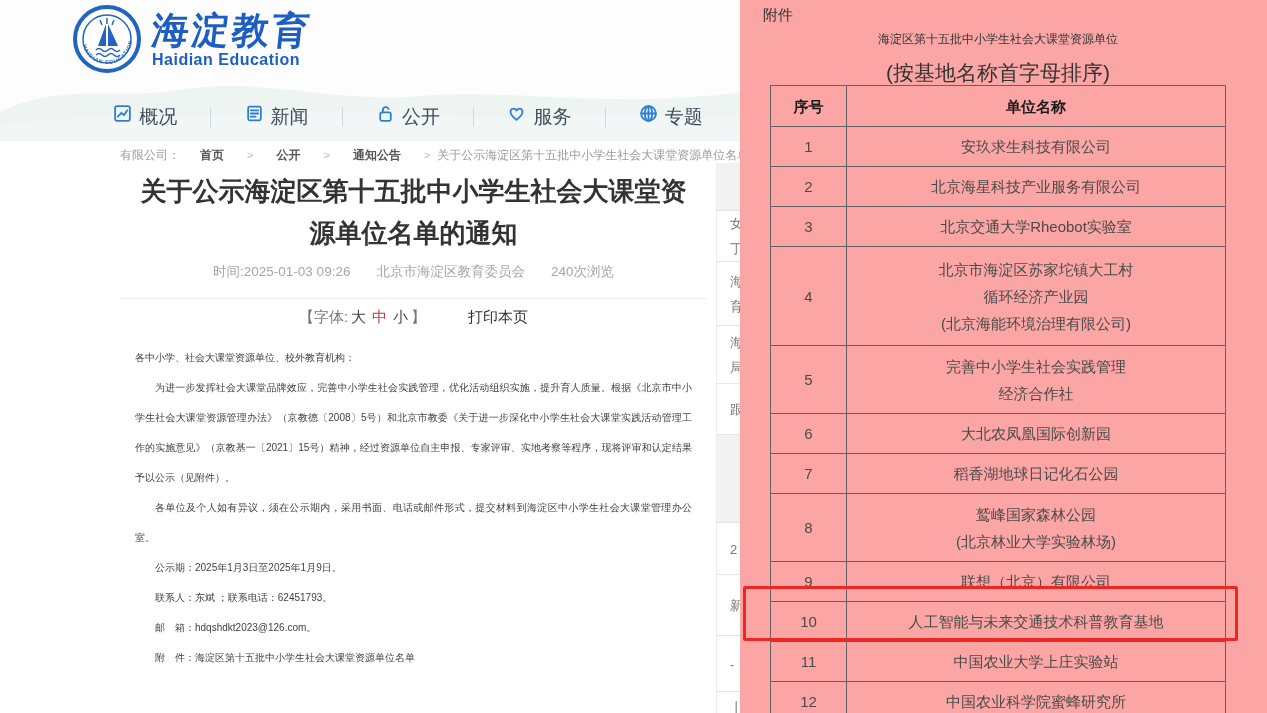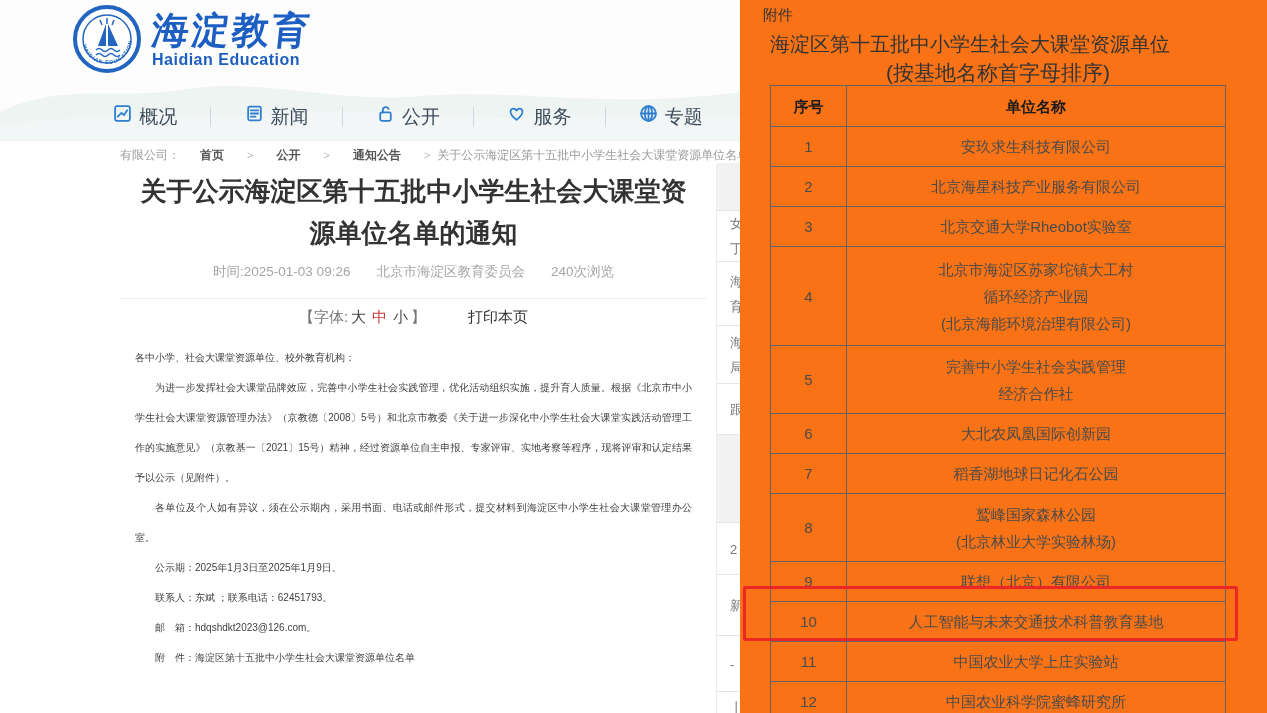--- a/index.html
+++ b/index.html
@@ -43,23 +43,23 @@
   .art-body p.ind{text-indent:2em;}
 
   
   .strip{position:absolute;left:716px;top:163px;width:25px;height:550px;overflow:hidden;border-left:1px solid #ececec;}
   .strip-cell{position:relative;border-bottom:1px solid #e6e6e6;background:#fff;overflow:hidden;}
   .strip-cell.gray{background:#f2f2f2;}
   .strip-cell .frag{position:absolute;left:13px;top:50%;transform:translateY(-50%);
         font-size:13px;color:#777;line-height:25px;white-space:pre;}
 
   
-  .overlay{position:absolute;left:740px;top:0;width:527px;height:713px;background:#f97316;}
+  .overlay{position:absolute;left:740px;top:0;width:527px;height:713px;background:#fca5a5;}
   .att-label{position:absolute;left:23px;top:6px;font-size:15px;color:#333;}
-  .att-title{position:absolute;left:30px;top:31px;width:456px;text-align:left;font-size:20px;color:#333;}
+  .att-title{position:absolute;left:30px;top:31px;width:456px;text-align:center;font-size:12px;color:#333;}
   .att-subtitle{position:absolute;left:30px;top:59px;width:456px;text-align:center;font-size:21px;color:#333;}
   table.att{position:absolute;left:30px;top:85px;width:456px;border-collapse:collapse;table-layout:fixed;}
   table.att col.c-no{width:76px;}
   table.att th,table.att td{border:1px solid #636363;text-align:center;vertical-align:middle;
         font-size:15px;color:#4a4a4a;line-height:27px;padding:0 6px;}
   table.att th{font-weight:bold;color:#1a1a1a;height:40px;font-size:15px;}
   table.att tr.h1 td{height:39px;}
   table.att tr.h2 td{height:67px;}
   table.att tr.h3 td{height:98px;}
   .highlight-box{position:absolute;left:3px;top:586px;width:489px;height:49px;

